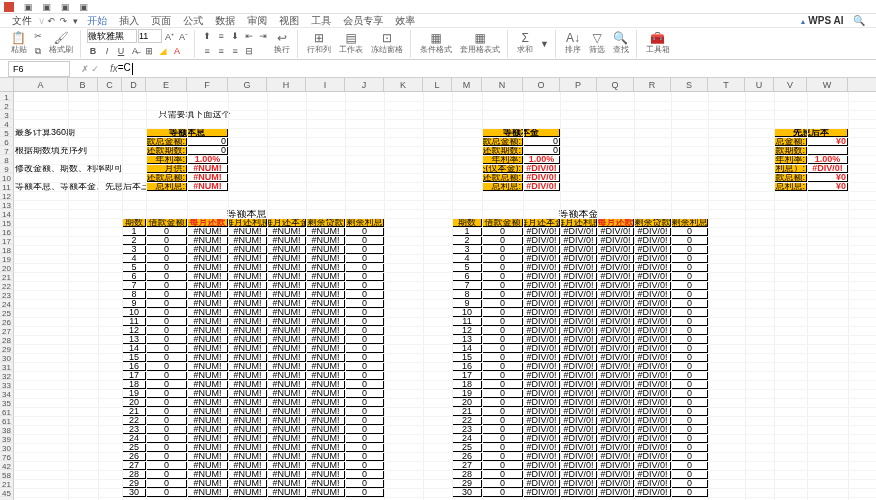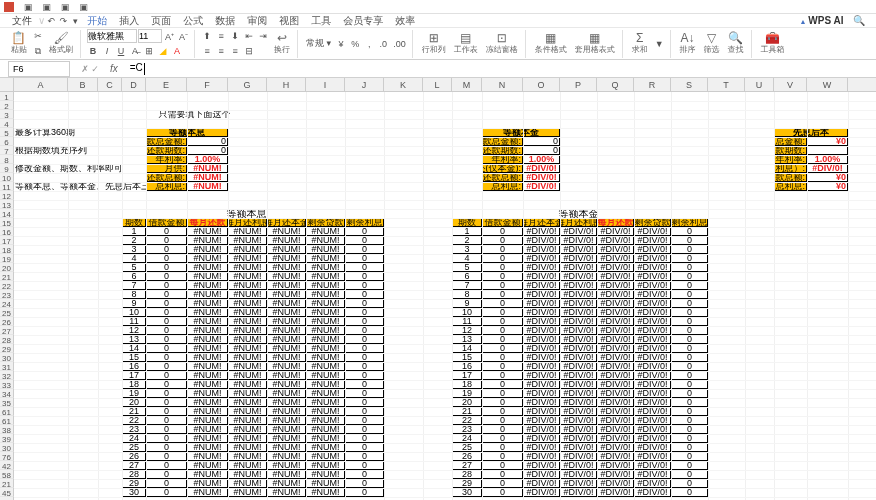--- a/index.html
+++ b/index.html
@@ -25,21 +25,21 @@
   .rbtn.icon { font-size: 10px; }
   .rbtn2 { display: flex; flex-direction: column; align-items: center; font-size: 8px; color: #666; padding: 0 3px; cursor: pointer; }
   .rbtn2 .ic { font-size: 12px; line-height: 12px; }
   .font-sel { width: 50px; height: 14px; font-size: 9px; border: 1px solid #ccc; }
   .size-sel { width: 24px; height: 14px; font-size: 9px; border: 1px solid #ccc; }
   
   
   .formula-bar { height: 18px; display: flex; align-items: center; border-bottom: 1px solid #d0d0d0; background: #fff; }
   .name-box { width: 62px; height: 16px; border: 1px solid #ccc; font-size: 9px; padding: 0 4px; margin-left: 8px; }
   .fx-btns { width: 40px; font-size: 9px; color: #999; text-align: center; }
-  .fx-label { font-style: italic; font-size: 10px; color: #666; margin-right: 12px; }
+  .fx-label { font-style: italic; font-size: 10px; color: #666; margin-right: 0; }
   .caret { display: inline-block; width: 1px; height: 12px; background: #000; margin-left: 1px; vertical-align: middle; }
   
   
   .col-headers { height: 14px; display: flex; background: #f0f0f0; border-bottom: 1px solid #ccc; }
   .row-head-spacer { width: 14px; border-right: 1px solid #ccc; }
   .col-h { border-right: 1px solid #ccc; font-size: 9px; text-align: center; line-height: 14px; color: #555; }
   
   
   .grid-wrap { position: relative; height: 422px; overflow: hidden; }
   .row-heads { position: absolute; left: 0; top: 0; width: 14px; background: #f0f0f0; }
@@ -148,28 +148,20 @@
         <span class="rbtn">≡</span>
         <span class="rbtn">≡</span>
         <span class="rbtn">≡</span>
         <span class="rbtn">⊟</span>
       </div>
     </div>
     <div class="rbtn2">
         <span class="ic">↩</span>
         <span>换行</span>
       </div>
-  </div>
-  <div class="rgroup">
-    <span class="rbtn">常规 ▾</span>
-    <span class="rbtn">¥</span>
-    <span class="rbtn">%</span>
-    <span class="rbtn">,</span>
-    <span class="rbtn">.0</span>
-    <span class="rbtn">.00</span>
   </div>
   <div class="rgroup">
     <div class="rbtn2">
         <span class="ic">⊞</span>
         <span>行和列</span>
       </div>
     <div class="rbtn2">
         <span class="ic">▤</span>
         <span>工作表</span>
       </div>

